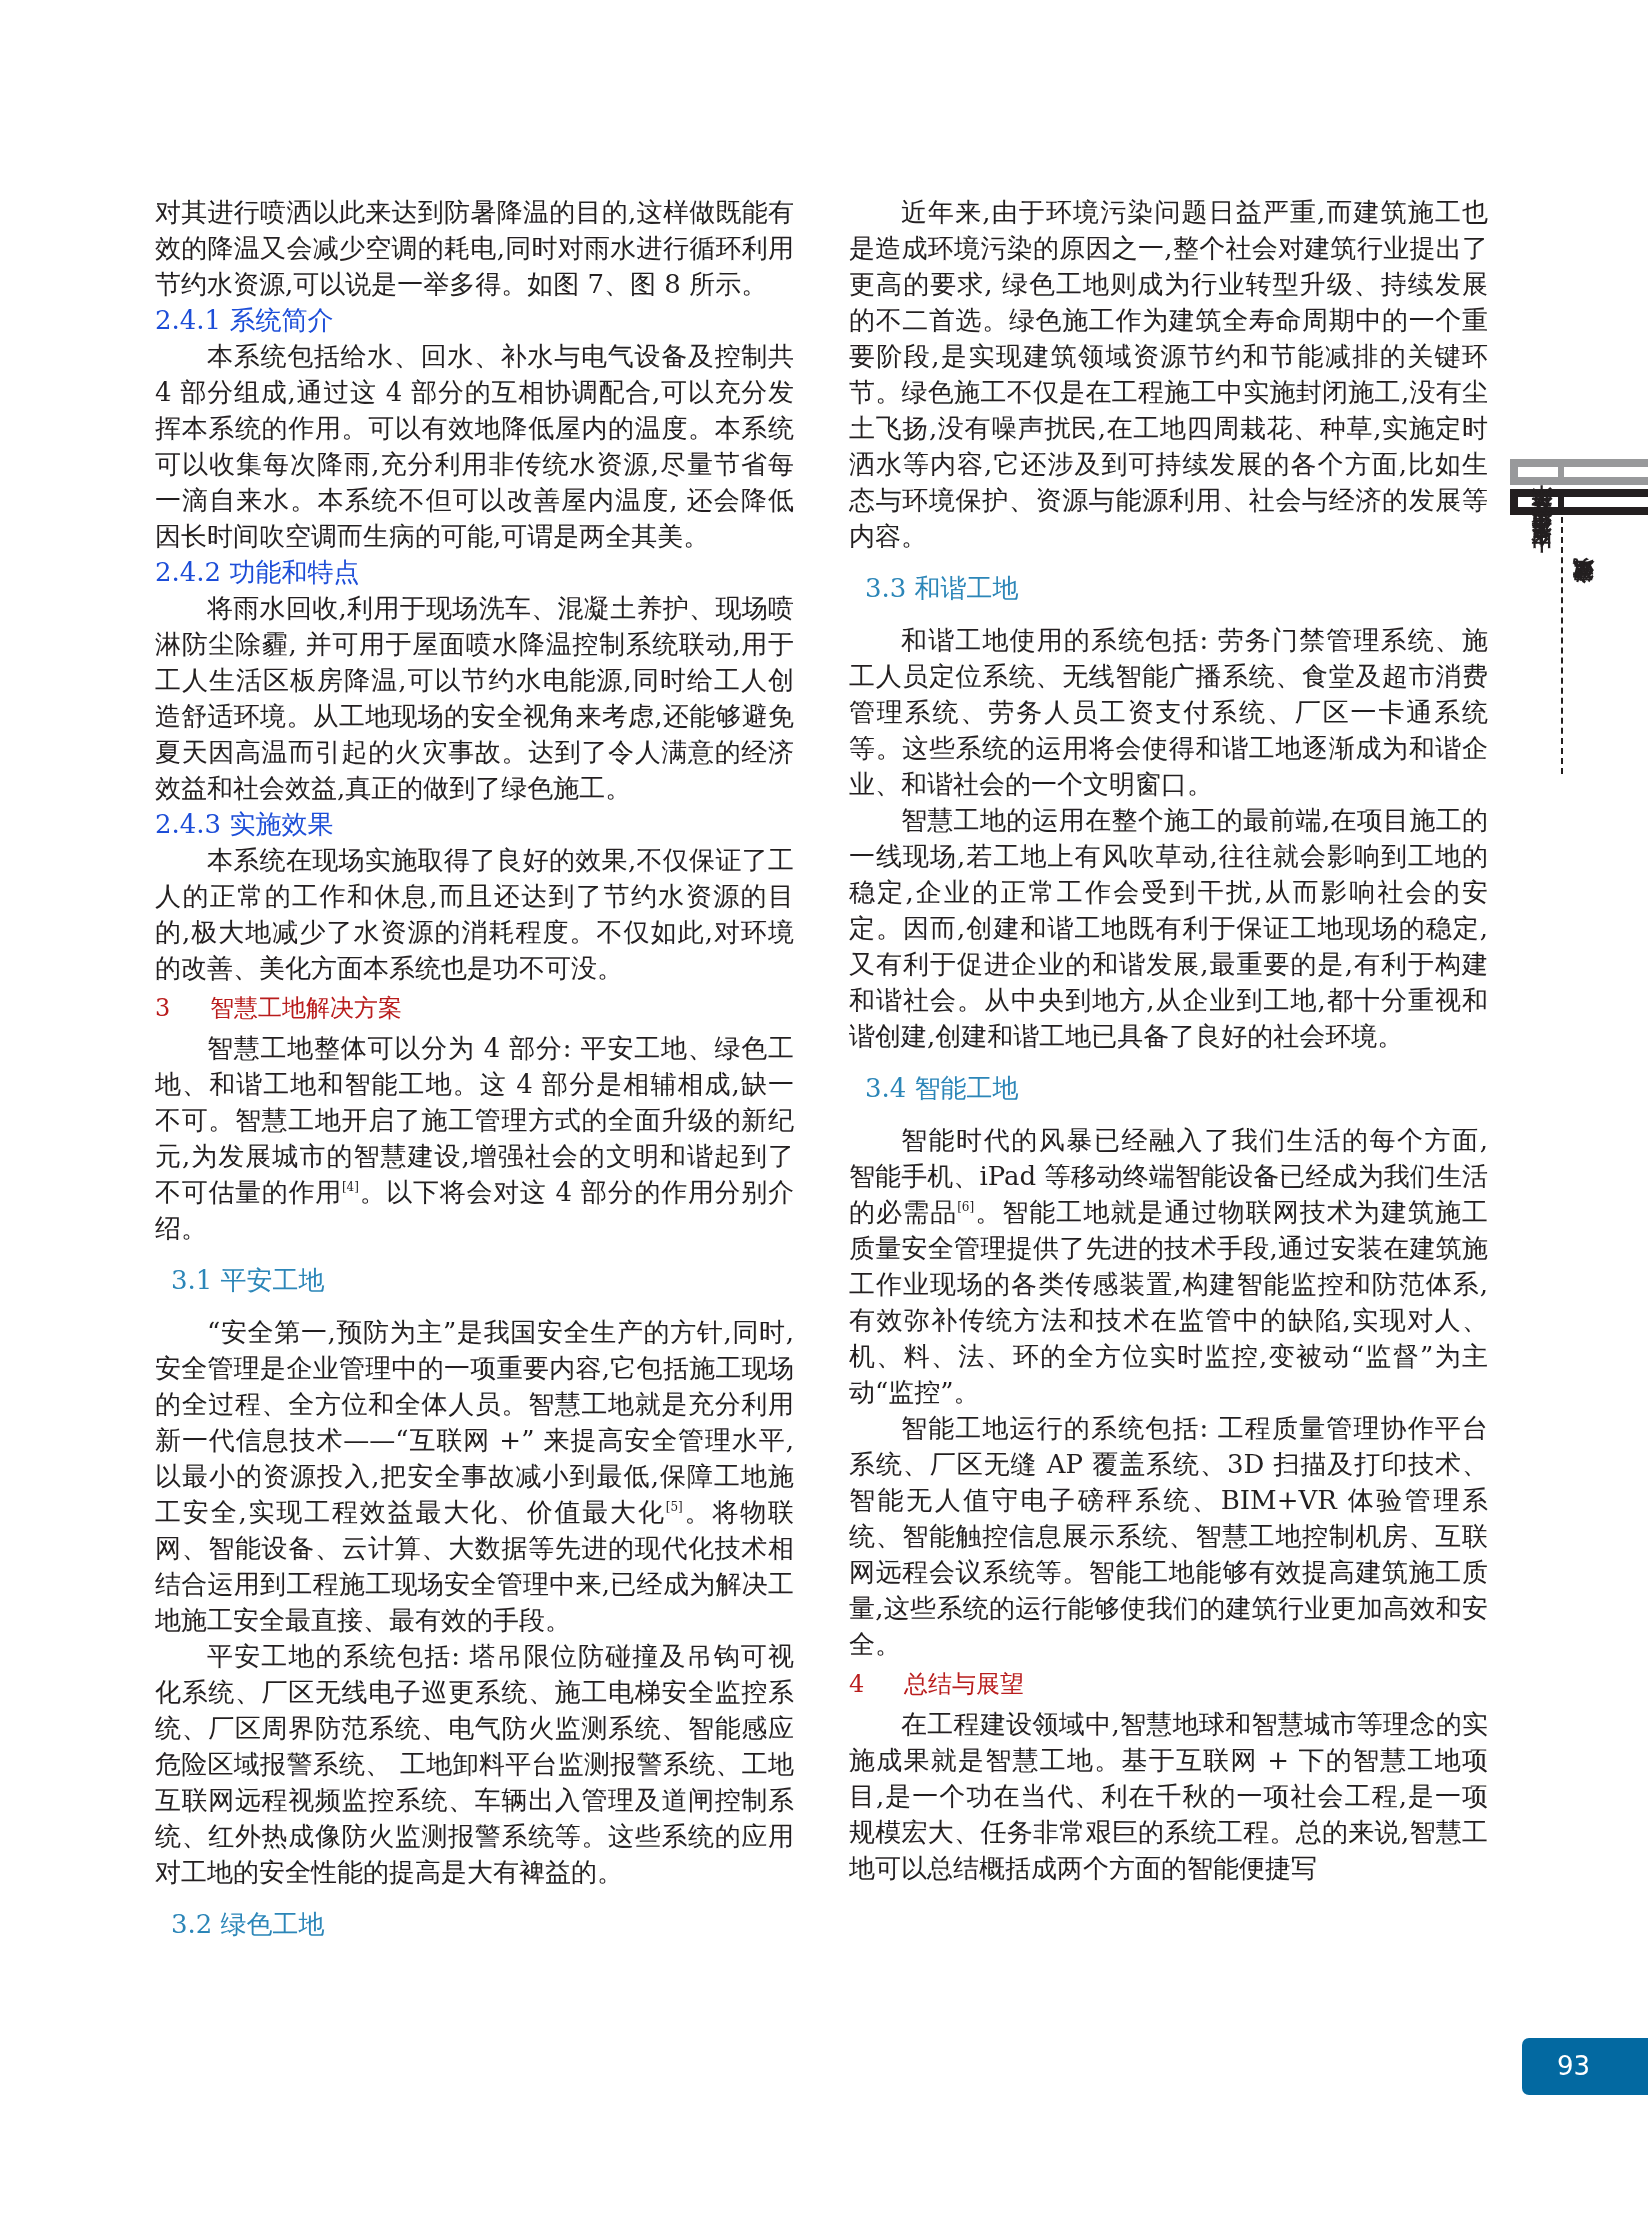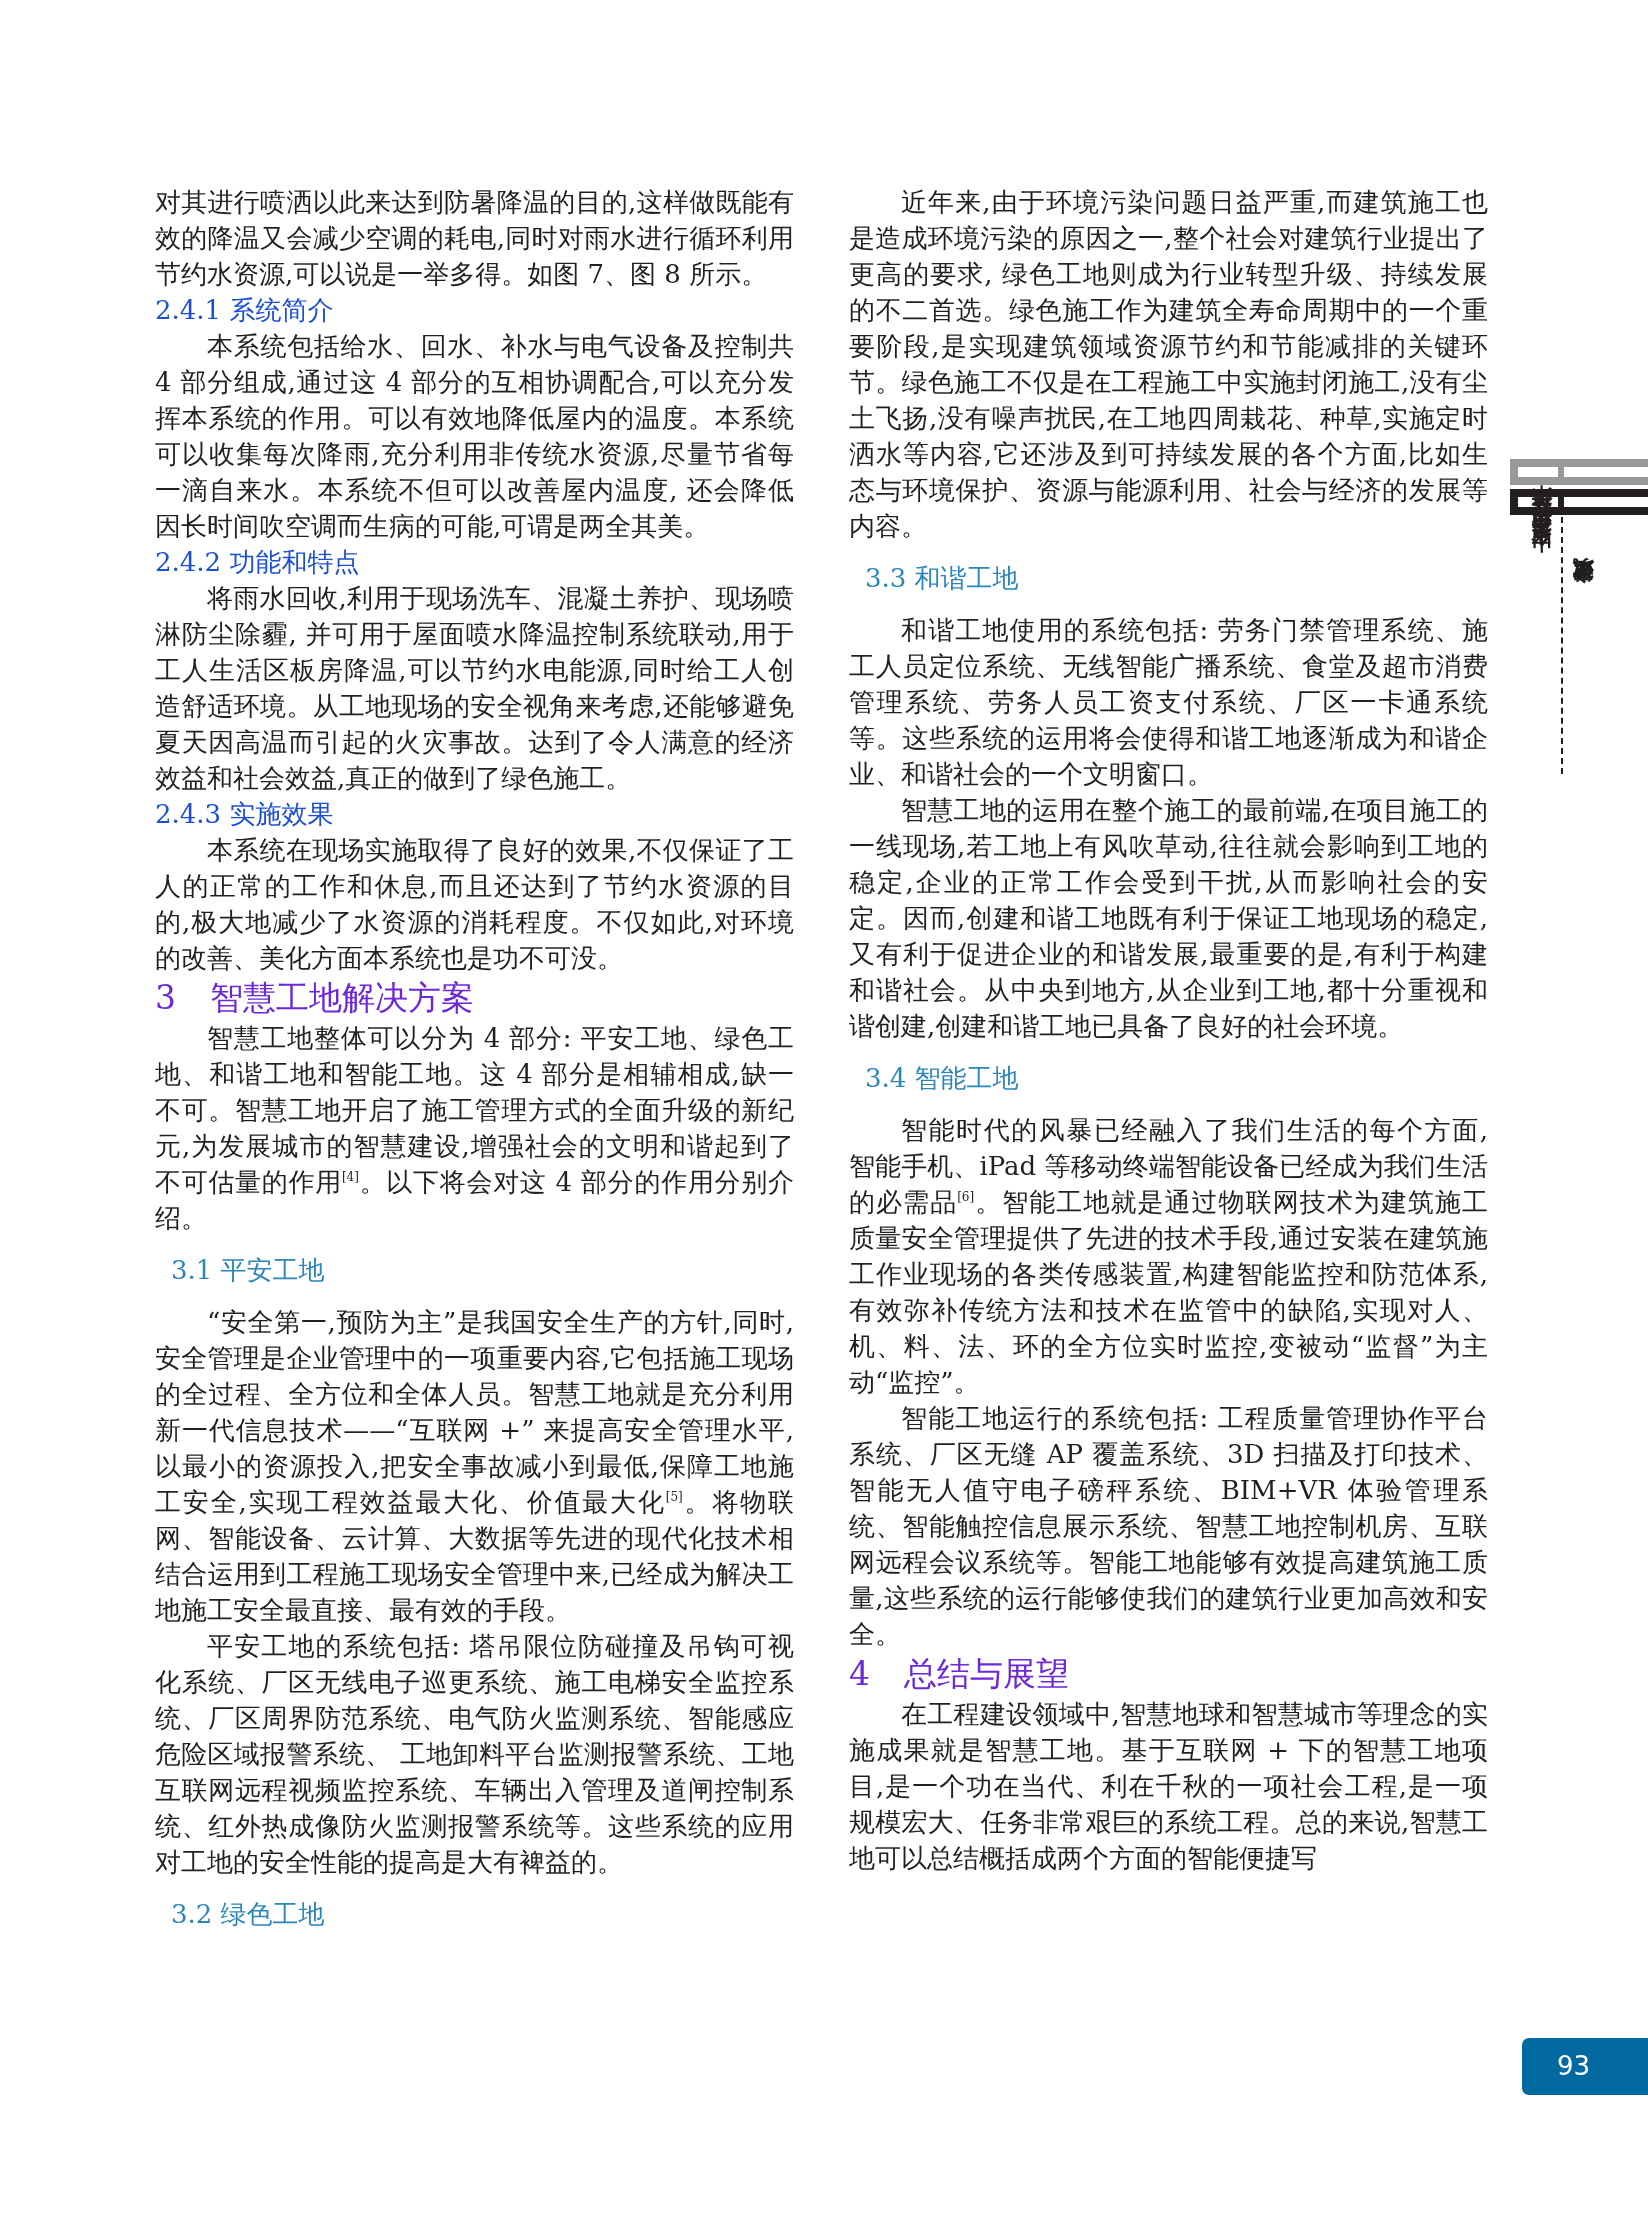--- a/index.html
+++ b/index.html
@@ -1,24 +1,24 @@
 <!DOCTYPE html>
 <html><head>
 <meta charset="utf-8">
 <style>
   html, body { margin: 0; padding: 0; background: #ffffff; }
   body { width: 1648px; height: 2222px; position: relative; overflow: hidden;
          font-family: "DejaVu Serif", "Liberation Serif", serif; color: #231f20; }
-  .col { position: absolute; top: 184px; width: 639px; font-size: 26px; line-height: 36px; }
+  .col { position: absolute; top: 194px; width: 639px; font-size: 26px; line-height: 36px; }
   .col-left { left: 155px; }
   .col-right { left: 849px; }
   .p { margin: 0; text-align: justify; text-justify: inter-character; }
   .p.indent { text-indent: 2em; }
   .h3 { margin: 0; font-size: 26px; line-height: 36px; color: #1d4ed8; }
-  .h2 { margin: 0; color: #6d28d9; font-size: 33px; line-height: 44px; }
+  .h2 { margin: 0; color: #b91c1c; font-size: 24px; line-height: 44px; }
   .h2 .num { display: inline-block; width: 55px; }
   .h2sub { margin: 16px; color: #2c86b8; font-size: 26px; line-height: 36px; }
   sup.ref { font-size: 12px; vertical-align: 10px; line-height: 0; }
 
   
   .logo { position: absolute; left: 1510px; width: 139px; }
   .logo-gray { top: 459px; height: 26px; background: #98999b; }
   .logo-black { top: 489px; height: 26px; background: #231f20; }
   .logo-slot { position: absolute; background: #ffffff; height: 10px; }
   .vtext { position: absolute; writing-mode: vertical-rl; transform: rotate(180deg);

